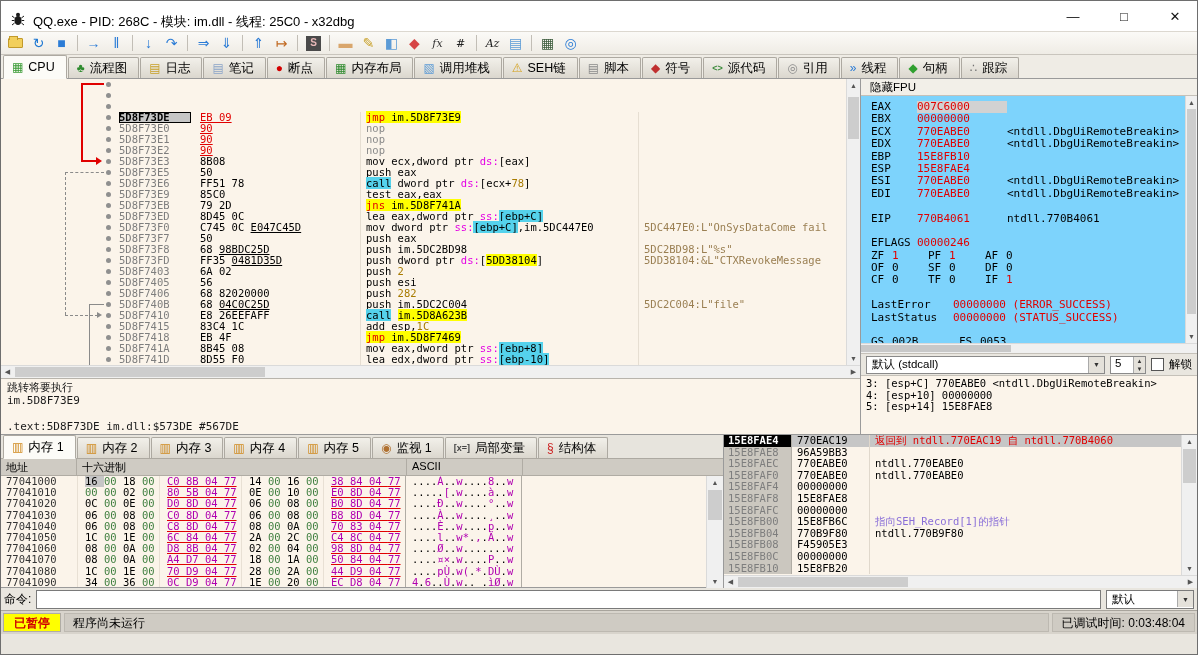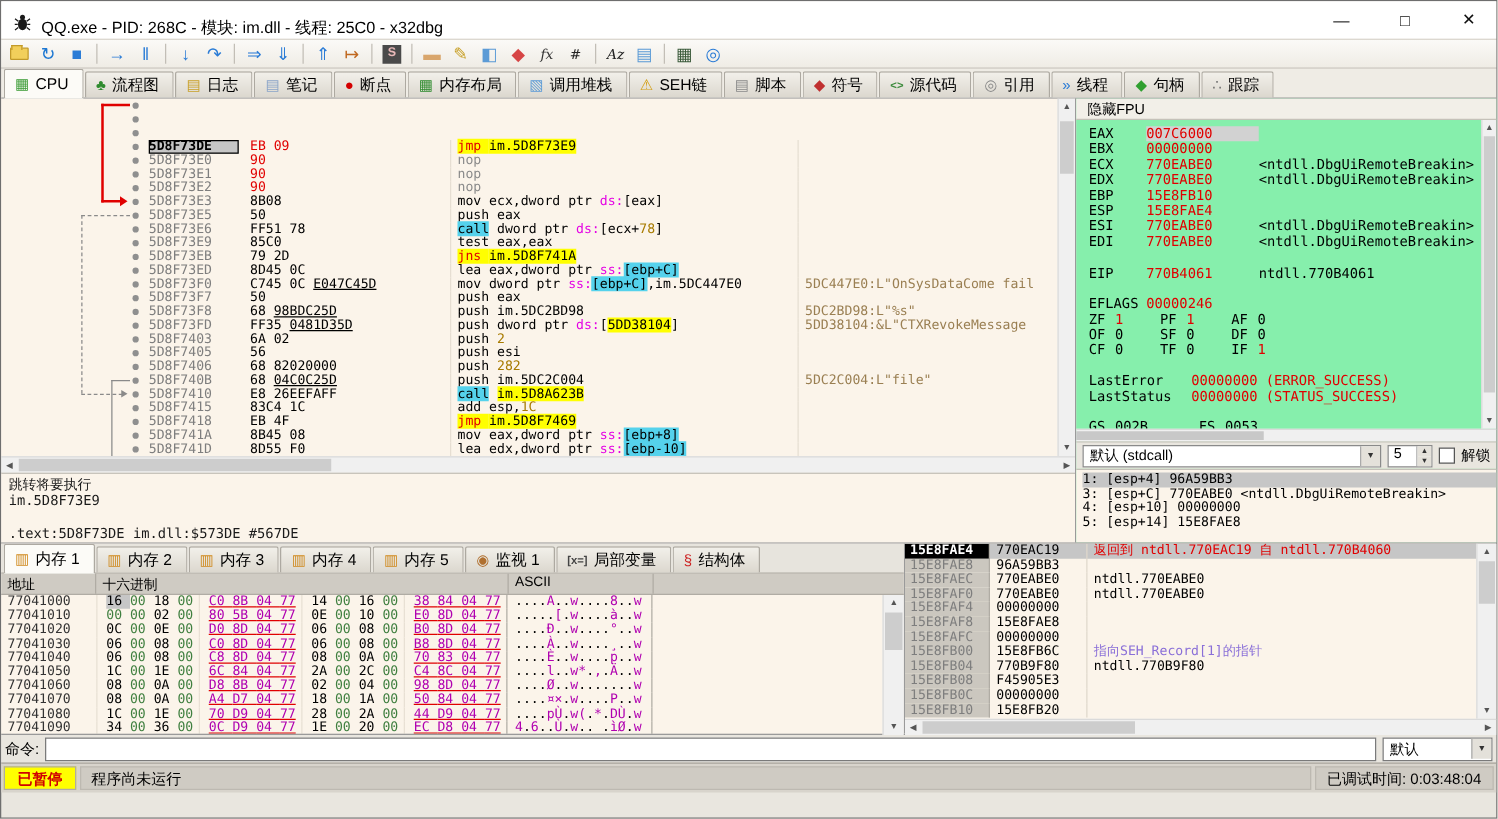--- a/index.html
+++ b/index.html
@@ -43,35 +43,35 @@
 .c-instr{width:278px;flex:none;padding-left:5px;border-right:1px solid #E6DED2}
 .c-cmt{flex:1;color:#9A7F52;overflow:hidden;padding-left:5px}
 .tk-t{color:#000}.tk-g{color:#8A8A8A}
 .tk-mjy{color:#E10000;background:#FFFF00}
 .tk-hy{color:#000;background:#FFFF00}
 .tk-mc{color:#000;background:#55D2EC}
 .tk-hc{color:#000;background:#55D2EC}
 .tk-seg{color:#E400E4}
 .tk-num{color:#A87B00}
 .by-n{color:#000}
-.by-r{color:#E10000;}
+.by-r{color:#E10000;text-decoration:underline}
 .by-u{color:#000;text-decoration:underline}
 
 .sbv{width:14px;background:#F0F0F0;border-left:1px solid #DADada;position:relative;flex:none}
 .sbv .ar{position:absolute;left:0;width:100%;height:13px;font-size:7px;color:#555;display:flex;align-items:center;justify-content:center}
 .sbv .ar.dn{bottom:0}
 .sbv .th{position:absolute;left:1px;right:1px;background:#CDCDCD}
 .sbh{height:13px;background:#F0F0F0;border-top:1px solid #DADADA;position:relative;flex:none}
 .sbh .ar{position:absolute;top:0;height:100%;width:13px;font-size:7px;color:#555;display:flex;align-items:center;justify-content:center}
 .sbh .ar.rt{right:0}
 .sbh .th{position:absolute;top:1px;bottom:1px;background:#CDCDCD}
 
 .infopane{height:56px;background:#FBF4EA;border-top:1px solid #B8B4AC;font-family:"DejaVu Sans Mono",monospace;font-size:11px;padding:2px 6px;line-height:13px;color:#1A1A1A}
 
-.right{flex:1;display:flex;flex-direction:column;background:#86efac}
+.right{flex:1;display:flex;flex-direction:column;background:#7dd3fc}
 .reg-header{height:17px;border-bottom:1px solid #C5C1B9;background:#F2EFE8;font-size:11.5px;padding:1px 9px;flex:none}
 .reg-body{height:247px;display:flex;flex:none}
 .reg-lines{flex:1;font-family:"DejaVu Sans Mono",monospace;font-size:11px;line-height:12.4px;padding:5px 0 0 10px;white-space:pre;overflow:hidden}
 .rline{height:12.4px;display:flex}
 .rn{min-width:46px;flex:none}
 .rn.long{min-width:82px}
 .rv{min-width:90px;color:#E00000;flex:none}
 .rv.selbg{background:#D2D2D2}
 .rx{color:#000}
 .fp{min-width:57px;display:flex}
@@ -296,21 +296,21 @@
         <div class="spin">
           <span class="v">5</span>
           <span class="ud">
               <div>▲</div>
               <div>▼</div>
             </span>
         </div>
         <span class="chk"></span>
         <span>解锁</span>
       </div>
-      <div class="args" id="args"><div class="arg sel">1: [esp+4] 96A59BB3</div><div class="arg">3: [esp+C] 770EABE0 &lt;ntdll.DbgUiRemoteBreakin&gt;</div><div class="arg">4: [esp+10] 00000000</div><div class="arg">5: [esp+14] 15E8FAE8</div></div>
+      <div class="args" id="args"><div class="arg">3: [esp+C] 770EABE0 &lt;ntdll.DbgUiRemoteBreakin&gt;</div><div class="arg">4: [esp+10] 00000000</div><div class="arg">5: [esp+14] 15E8FAE8</div></div>
     </div>
   </div>
 
   <div class="bottom">
     <div class="dumpcol">
       <div class="dump-tabs" id="dump-tabs">
           <div class="tab sel">
             <span class="tabico" style="color: rgb(208, 138, 30);">▥</span>
             <span>内存 1</span>
           </div>

